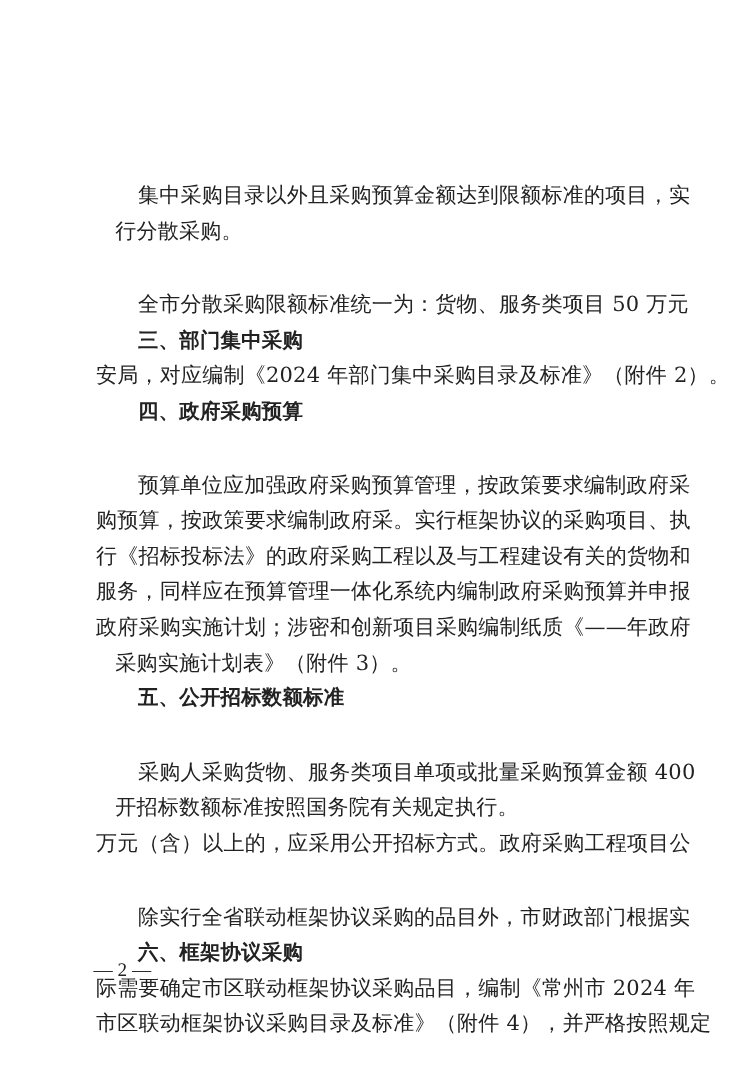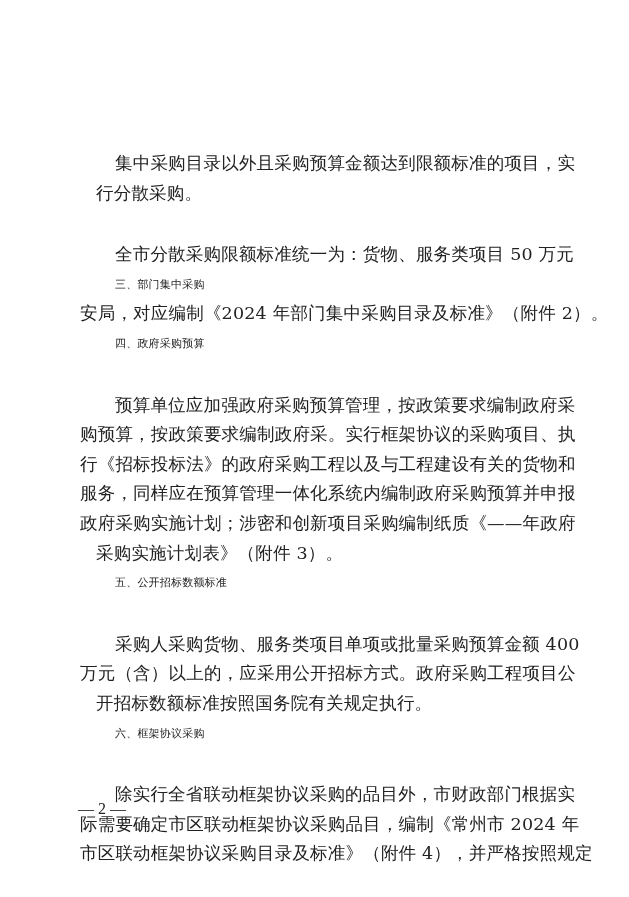--- a/index.html
+++ b/index.html
@@ -3,22 +3,22 @@
 <meta charset="utf-8">
 <style>
   html, body { margin: 0; padding: 0; background: #ffffff; }
   body { width: 629px; height: 897px; position: relative; overflow: hidden;
          font-family: "DejaVu Serif", "Liberation Serif", serif; color: #222; }
   .page { position: absolute; left: 80px; top: 117px; width: 470px; }
   .line { height: 29.6px; line-height: 29.6px; font-size: 17.5px; white-space: nowrap;
           text-align: justify; text-align-last: justify; letter-spacing: 0.2px; }
   .line.last { text-align-last: left; margin-left: 16px; }
   .indent { padding-left: 35px; margin-top: 32px; }
-  .heading { font-family: "DejaVu Sans", "Liberation Sans", sans-serif; font-weight: normal;
-             text-align-last: left; padding-left: 35px; font-size: 11px; }
+  .heading { font-family: "DejaVu Sans", "Liberation Sans", sans-serif; font-weight: bold;
+             text-align-last: left; padding-left: 35px; font-size: 17px; }
   .pagenum { position: absolute; left: 78px; top: 800px; font-size: 16px;
              font-family: "Liberation Serif", serif; color: #222; }
 </style>
 </head>
 <body>
 
 <div class="page">
 
   <div class="line indent">集中采购目录以外且采购预算金额达到限额标准的项目，实</div>
   <div class="line last">行分散采购。</div>
@@ -34,23 +34,23 @@
   <div class="line indent">预算单位应加强政府采购预算管理，按政策要求编制政府采</div>
   <div class="line">购预算，按政策要求编制政府采。实行框架协议的采购项目、执</div>
   <div class="line">行《招标投标法》的政府采购工程以及与工程建设有关的货物和</div>
   <div class="line">服务，同样应在预算管理一体化系统内编制政府采购预算并申报</div>
   <div class="line">政府采购实施计划；涉密和创新项目采购编制纸质《——年政府</div>
   <div class="line last">采购实施计划表》（附件 3）。</div>
 
   <div class="line heading">五、公开招标数额标准</div>
 
   <div class="line indent">采购人采购货物、服务类项目单项或批量采购预算金额 400</div>
+  <div class="line last">开招标数额标准按照国务院有关规定执行。</div>
   <div class="line">万元（含）以上的，应采用公开招标方式。政府采购工程项目公</div>
-  <div class="line last">开招标数额标准按照国务院有关规定执行。</div>
+
+  <div class="line indent">除实行全省联动框架协议采购的品目外，市财政部门根据实</div>
 
   <div class="line heading">六、框架协议采购</div>
-
-  <div class="line indent">除实行全省联动框架协议采购的品目外，市财政部门根据实</div>
   <div class="line">际需要确定市区联动框架协议采购品目，编制《常州市 2024 年</div>
   <div class="line">市区联动框架协议采购目录及标准》（附件 4），并严格按照规定</div>
 </div>
 
 <div class="pagenum">— 2 —</div>
 
 </body></html>

